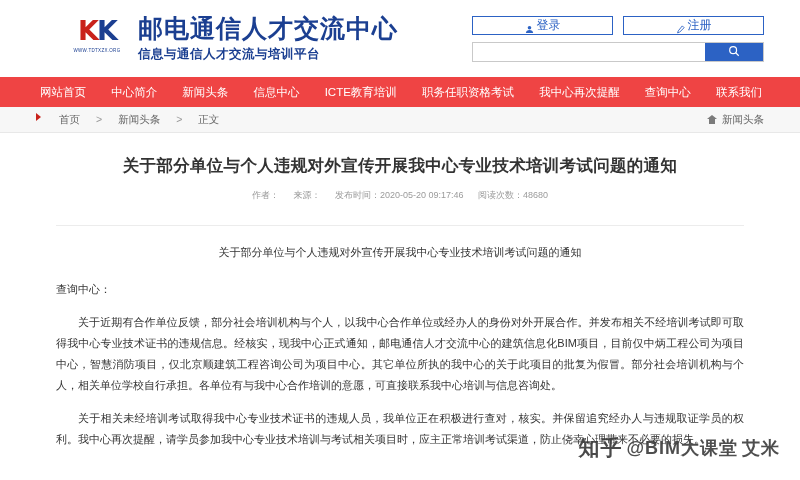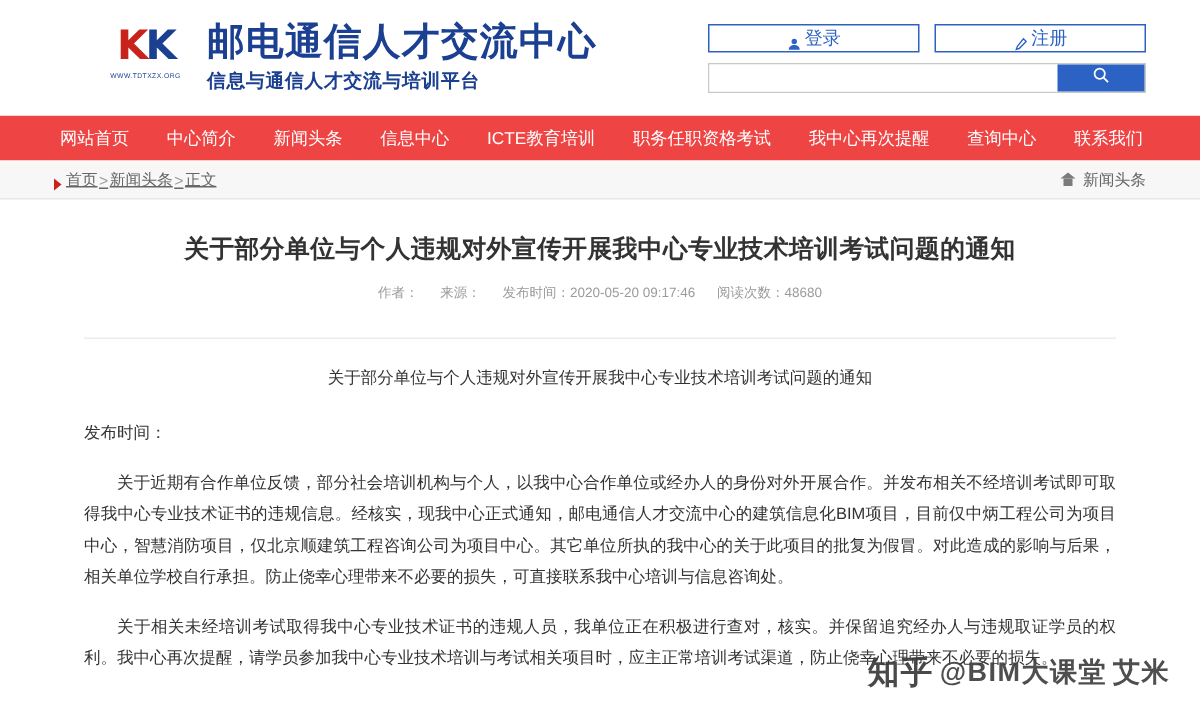--- a/index.html
+++ b/index.html
@@ -145,21 +145,21 @@
     height: 26px;
     background: #f7f7f7;
     border-bottom: 1px solid #e8e8e8;
     display: flex;
     align-items: center;
     font-size: 10.5px;
     color: #666;
     padding: 0 36px;
     justify-content: space-between;
   }
-  .crumb-left { display: flex; align-items: flex-end; gap: 1px; text-decoration: underline; }
+  .crumb-left { display: flex; align-items: flex-start; gap: 16px; }
   .crumb-home-ic {
     width: 0; height: 0;
     border-left: 5px solid #c9221b;
     border-top: 4px solid transparent;
     border-bottom: 4px solid transparent;
     margin-right: 2px;
   }
   .crumb-left a { color: #666; text-decoration: none; cursor: pointer; }
   .crumb-sep { color: #999; }
   .crumb-right { display: flex; align-items: center; gap: 5px; color: #666; }
@@ -331,22 +331,22 @@
     <div class="art-title">关于部分单位与个人违规对外宣传开展我中心专业技术培训考试问题的通知</div>
     <div class="art-meta">
       <span>作者：</span>
       <span>来源：</span>
       <span>发布时间：2020-05-20 09:17:46</span>
       <span>阅读次数：48680</span>
     </div>
 
     <div class="art-body">
       <div class="art-sub">关于部分单位与个人违规对外宣传开展我中心专业技术培训考试问题的通知</div>
-      <p>发布时间：</p>
-      <p class="indent">关于近期有合作单位反馈，部分社会培训机构与个人，以我中心合作单位或经办人的身份对外开展合作。并发布相关不经培训考试即可取得我中心专业技术证书的违规信息。经核实，现我中心正式通知，邮电通信人才交流中心的建筑信息化BIM项目，目前仅中炳工程公司为项目中心，智慧消防项目，仅北京顺建筑工程咨询公司为项目中心。其它单位所执的我中心的关于此项目的批复为假冒。对此造成的影响与后果，相关单位学校自行承担。防止侥幸心理带来不必要的损失，可直接联系我中心培训与信息咨询处。</p>
+      <p>查询中心：</p>
+      <p class="indent">关于近期有合作单位反馈，部分社会培训机构与个人，以我中心合作单位或经办人的身份对外开展合作。并发布相关不经培训考试即可取得我中心专业技术证书的违规信息。经核实，现我中心正式通知，邮电通信人才交流中心的建筑信息化BIM项目，目前仅中炳工程公司为项目中心，智慧消防项目，仅北京顺建筑工程咨询公司为项目中心。其它单位所执的我中心的关于此项目的批复为假冒。部分社会培训机构与个人，相关单位学校自行承担。各单位有与我中心合作培训的意愿，可直接联系我中心培训与信息咨询处。</p>
       <p class="indent">关于相关未经培训考试取得我中心专业技术证书的违规人员，我单位正在积极进行查对，核实。并保留追究经办人与违规取证学员的权利。我中心再次提醒，请学员参加我中心专业技术培训与考试相关项目时，应主正常培训考试渠道，防止侥幸心理带来不必要的损失。</p>
     </div>
 
     <div class="sign">
       <div>邮电通信人才交流中心</div>
 
     </div>
   </div>
 
   <div class="watermark">

